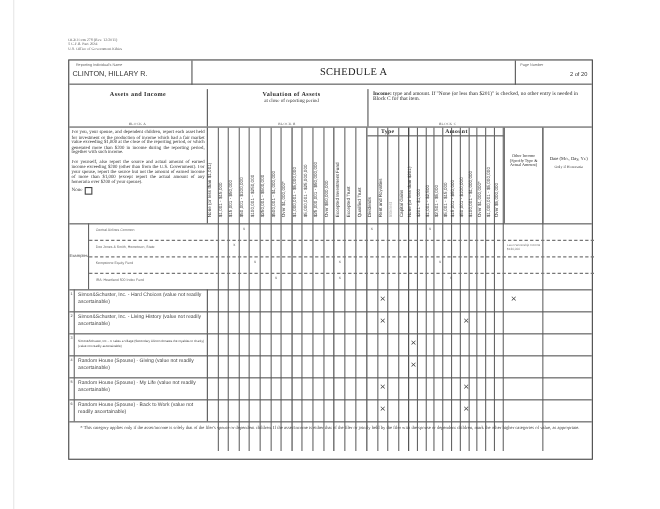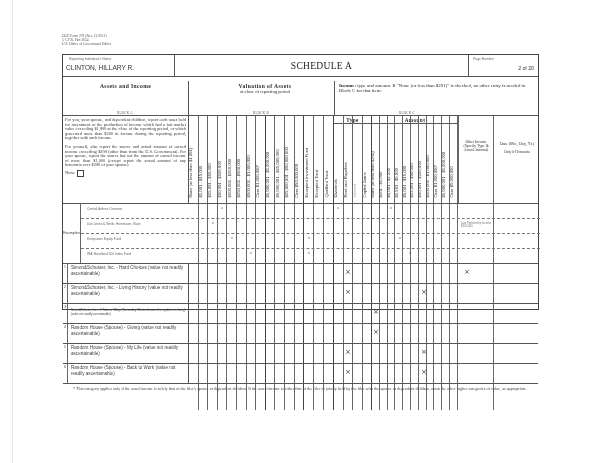--- a/index.html
+++ b/index.html
@@ -1,20 +1,20 @@
 <!DOCTYPE html>
 <html><head>
 <meta charset="utf-8">
 <style>
   * { box-sizing: border-box; margin: 0; padding: 0; }
   html, body { width: 600px; height: 463px; background: #ffffff; overflow: hidden; }
   body { position: relative; font-family: "Liberation Serif", "DejaVu Serif", serif; color: #2a2a2a; }
   .page-edge { position: absolute; left: 12px; top: 0; width: 1px; height: 463px; background: #e6e6e6; }
   .meta { position: absolute; left: 62px; top: 34px; font-size: 3.6px; line-height: 4.2px; color: #555; }
-  .form { position: absolute; left: 62px; top: 54px; width: 477px; height: 256px; border: 1.2px solid #444; }
+  .form { position: absolute; left: 62px; top: 54px; width: 477px; height: 364px; border: 1.2px solid #444; }
   .hdr { position: absolute; left: 0; top: 0; width: 100%; height: 22px; border-bottom: 1px solid #555; }
   .name-box { position: absolute; left: 0; top: 0; width: 112px; height: 22px; border-right: 1px solid #555; }
   .name-lbl { position: absolute; left: 6px; top: 2px; font-family: "Liberation Sans", sans-serif; font-size: 3.4px; color: #666; }
   .name-val { position: absolute; left: 3px; top: 9px; font-family: "Liberation Sans", sans-serif; font-size: 6.6px; color: #333; }
   .sched { position: absolute; left: 112px; top: 0; width: 293px; height: 22px; text-align: center; font-size: 9.5px; letter-spacing: 0.3px; line-height: 22px; color: #222; }
   .page-box { position: absolute; left: 405px; top: 0; width: 72px; height: 22px; border-left: 1px solid #555; }
   .page-lbl { position: absolute; left: 4px; top: 2px; font-family: "Liberation Sans", sans-serif; font-size: 3.4px; color: #666; }
   .page-val { position: absolute; right: 6px; top: 10px; font-family: "Liberation Sans", sans-serif; font-size: 5.2px; color: #333; }
   .sect { position: absolute; top: 26px; height: 34px; }
   .sect-a { left: 0; width: 126px; border-right: 1px solid #555; }

